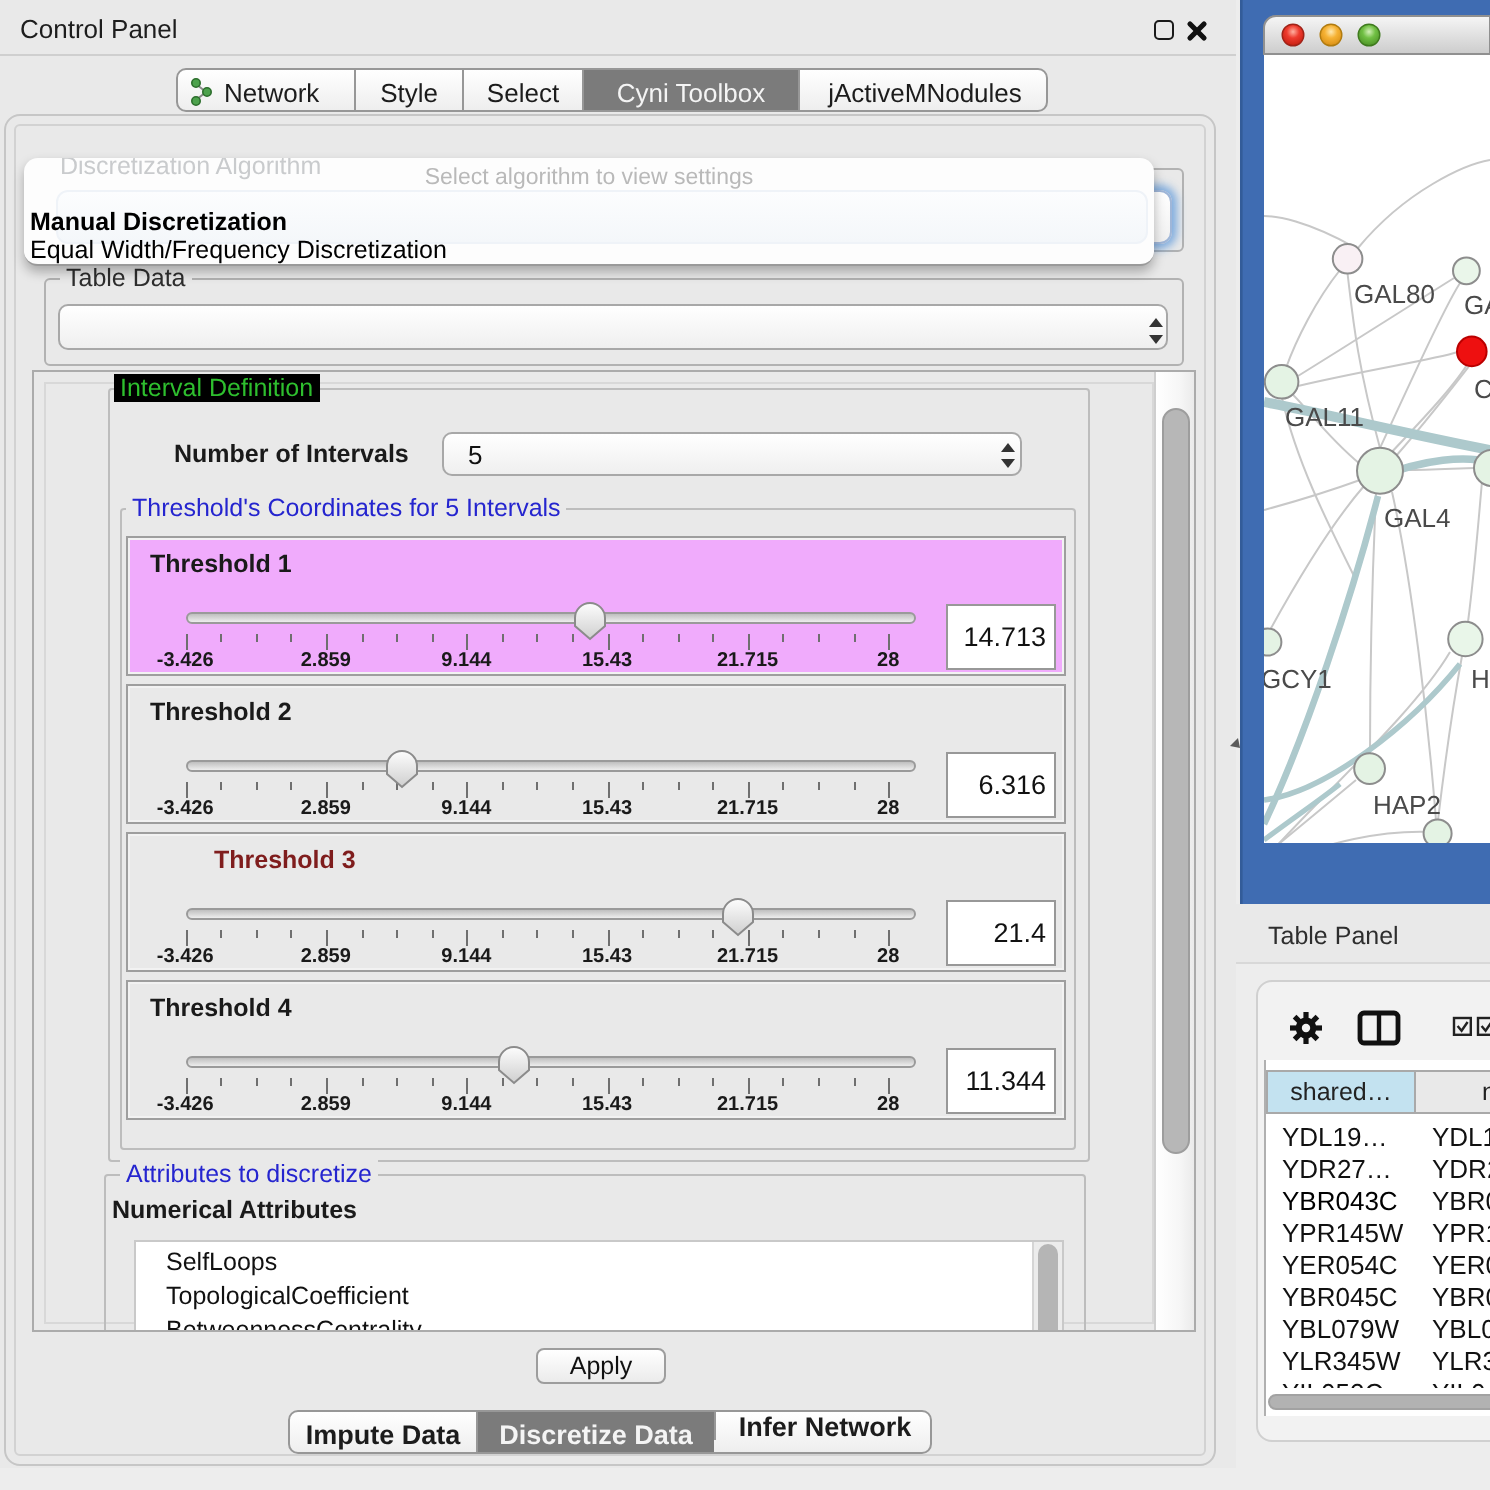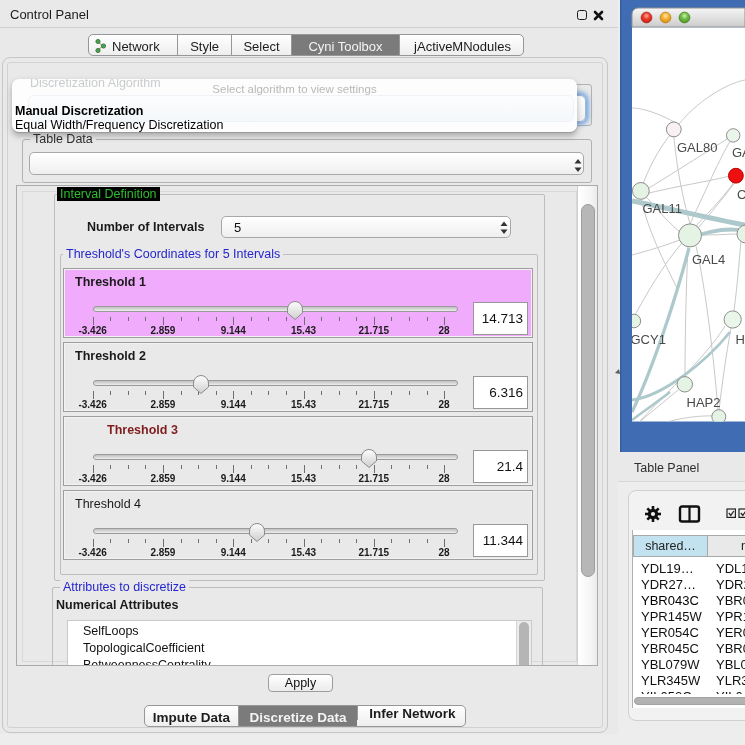--- a/index.html
+++ b/index.html
@@ -177,21 +177,21 @@
               <linearGradient id="g3" x1="0" y1="0" x2="0" y2="1">
                 <stop offset="0" stop-color="#fdfdfd"></stop>
                 <stop offset="1" stop-color="#cfcfcf"></stop>
               </linearGradient>
             </defs>
       <path d="M1.5,9 a7.5,7.5 0 0 1 15,0 l0,4 l-7.5,6.5 l-7.5,-6.5 z" fill="url(#g3)" stroke="#8b8b8b" stroke-width="1"></path>
           </svg>
 <div class="abs" style="left:409px;top:33px;width:55px;height:33px;background:#ffffff;border:1px solid #989898;font-size:13.5px;color:#111;display:flex;align-items:center;justify-content:flex-end;padding-right:4px;">21.4</div>
 </div>
 <div class="abs" style="left:46px;top:304px;width:470px;height:70px;border:1px solid #9e9e9e;box-shadow:inset 0 0 0 1px #f2f2f2;background:#e9e9e9;">
-<div class="abs" style="left:11px;top:6px;font-size:12.5px;font-weight:normal;color:#1a1a1a;">Threshold 4</div>
+<div class="abs" style="left:11px;top:6px;font-size:12.5px;font-weight:bold;color:#1a1a1a;">Threshold 4</div>
 <div class="abs" style="left:29px;top:37px;width:365px;height:6px;border-radius:3px;background:linear-gradient(#bfbfbf,#ededed);border:1px solid #9a9a9a;"></div>
 <div class="abs" style="left:28.6px;top:48px;width:1px;height:8px;background:#6f6f6f;"></div>
 <div class="abs" style="left:46.2px;top:48px;width:1px;height:4px;background:#6f6f6f;"></div>
 <div class="abs" style="left:63.8px;top:48px;width:1px;height:4px;background:#6f6f6f;"></div>
 <div class="abs" style="left:81.3px;top:48px;width:1px;height:4px;background:#6f6f6f;"></div>
 <div class="abs" style="left:98.9px;top:48px;width:1px;height:8px;background:#6f6f6f;"></div>
 <div class="abs" style="left:116.5px;top:48px;width:1px;height:4px;background:#6f6f6f;"></div>
 <div class="abs" style="left:134.0px;top:48px;width:1px;height:4px;background:#6f6f6f;"></div>
 <div class="abs" style="left:151.6px;top:48px;width:1px;height:4px;background:#6f6f6f;"></div>
 <div class="abs" style="left:169.2px;top:48px;width:1px;height:8px;background:#6f6f6f;"></div>

